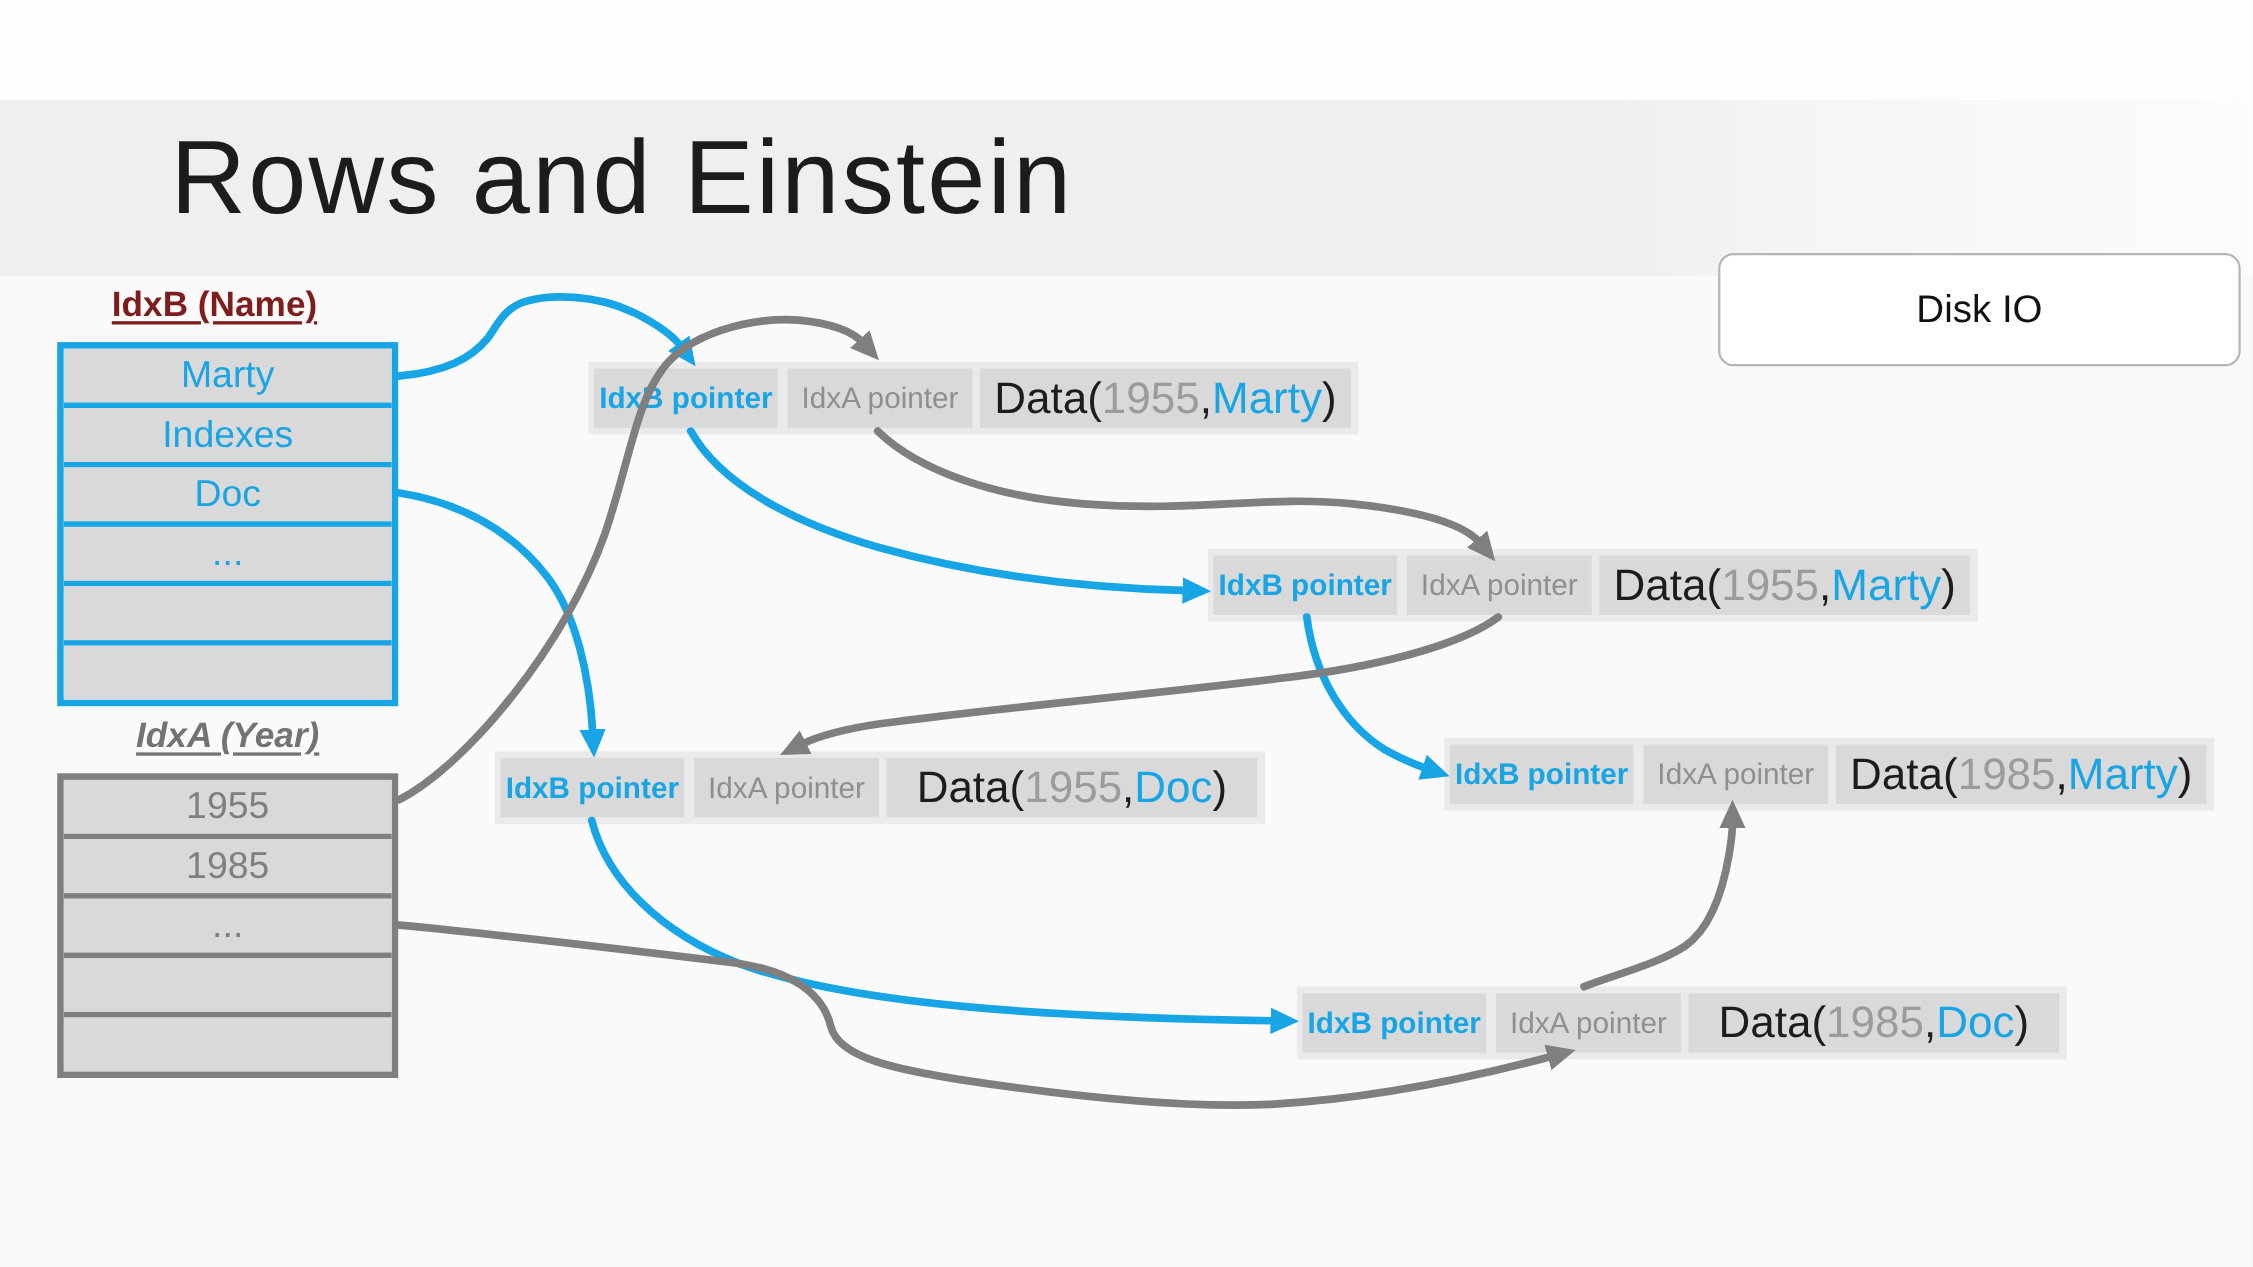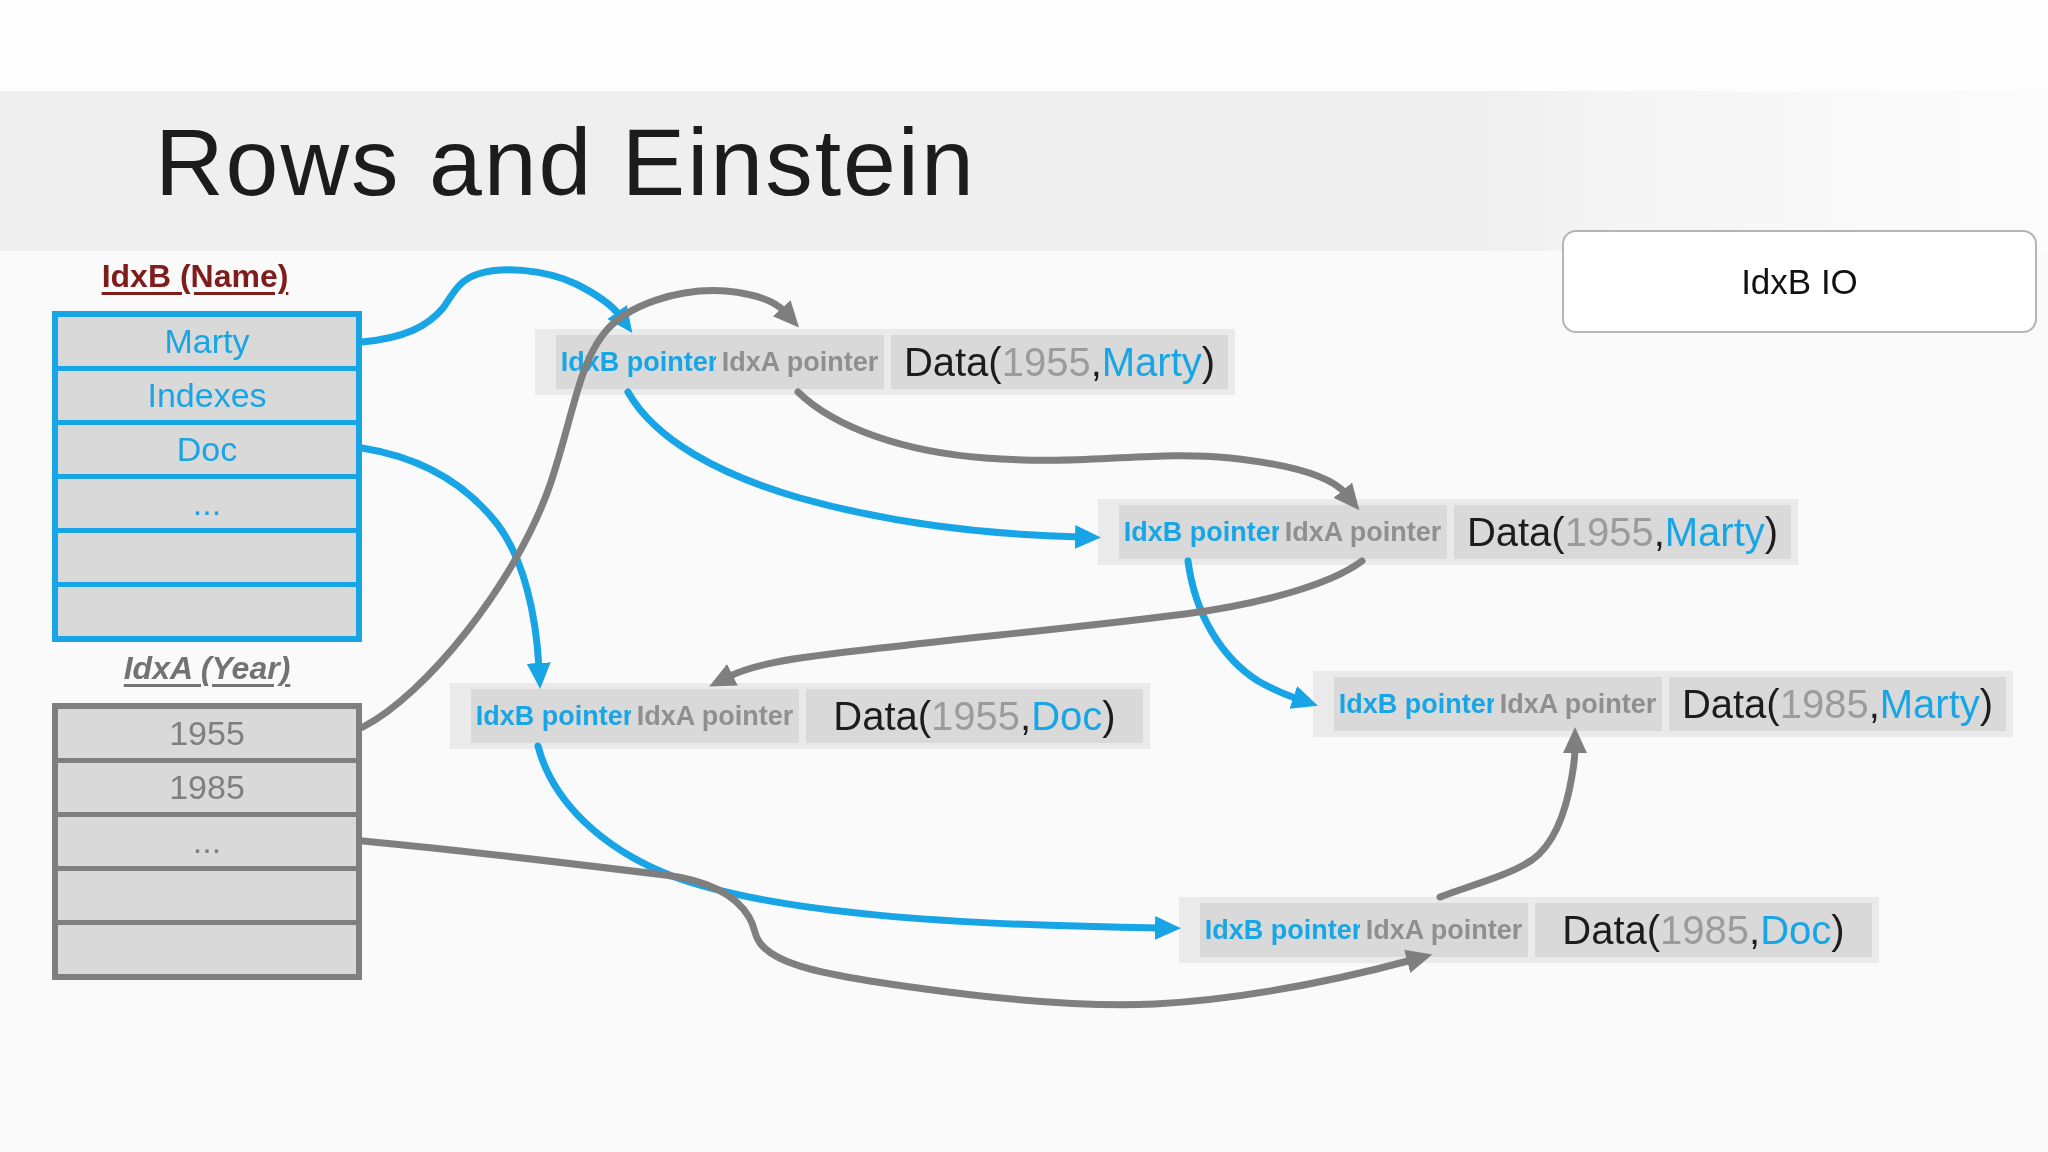--- a/index.html
+++ b/index.html
@@ -45,22 +45,22 @@
   }
 
   
   .record{
     position:absolute;width:700px;height:66px;background:#eaeaea;
   }
   .record .cell{
     position:absolute;top:6px;height:54px;background:#d9d9d9;
     display:flex;align-items:center;justify-content:center;
   }
-  .record .ptr-b{left:21px;width:167px;font-size:27px;font-weight:bold;color:#18a5e5;}
-  .record .ptr-a{left:181px;width:168px;font-size:27px;font-weight:bold;color:#8f8f8f;}
+  .record .ptr-b{left:5px;width:167px;font-size:27px;font-weight:bold;color:#18a5e5;}
+  .record .ptr-a{left:181px;width:168px;font-size:27px;font-weight:normal;color:#8f8f8f;}
   .record .data{left:356px;width:337px;font-size:40px;color:#1c1c1c;white-space:nowrap;}
   .record .yr{color:#9b9b9b;}
   .record .nm{color:#18a5e5;}
   .r1{left:535px;top:329px;}
   .r2{left:1098px;top:499px;}
   .r3{left:450px;top:683px;}
   .r4{left:1313px;top:671px;}
   .r5{left:1179px;top:897px;}
 
   
@@ -96,21 +96,21 @@
   <div class="idx-label idxa-label">IdxA (Year)</div>
   <div class="idx-table idxa-table">
     <div class="idx-row">1955</div>
     <div class="idx-row">1985</div>
     <div class="idx-row">...</div>
     <div class="idx-row"></div>
     <div class="idx-row"></div>
   </div>
 
   <div class="diskio">
-    <span>IdxB IO</span>
+    <span>Disk IO</span>
   </div>
 
   <div class="record r1">
     <div class="cell ptr-b">IdxB pointer</div>
     <div class="cell ptr-a">IdxA pointer</div>
     <div class="cell data">
         <span>Data(</span>
         <span class="yr">1955</span>
         <span>,</span>
         <span class="nm">Marty</span>

